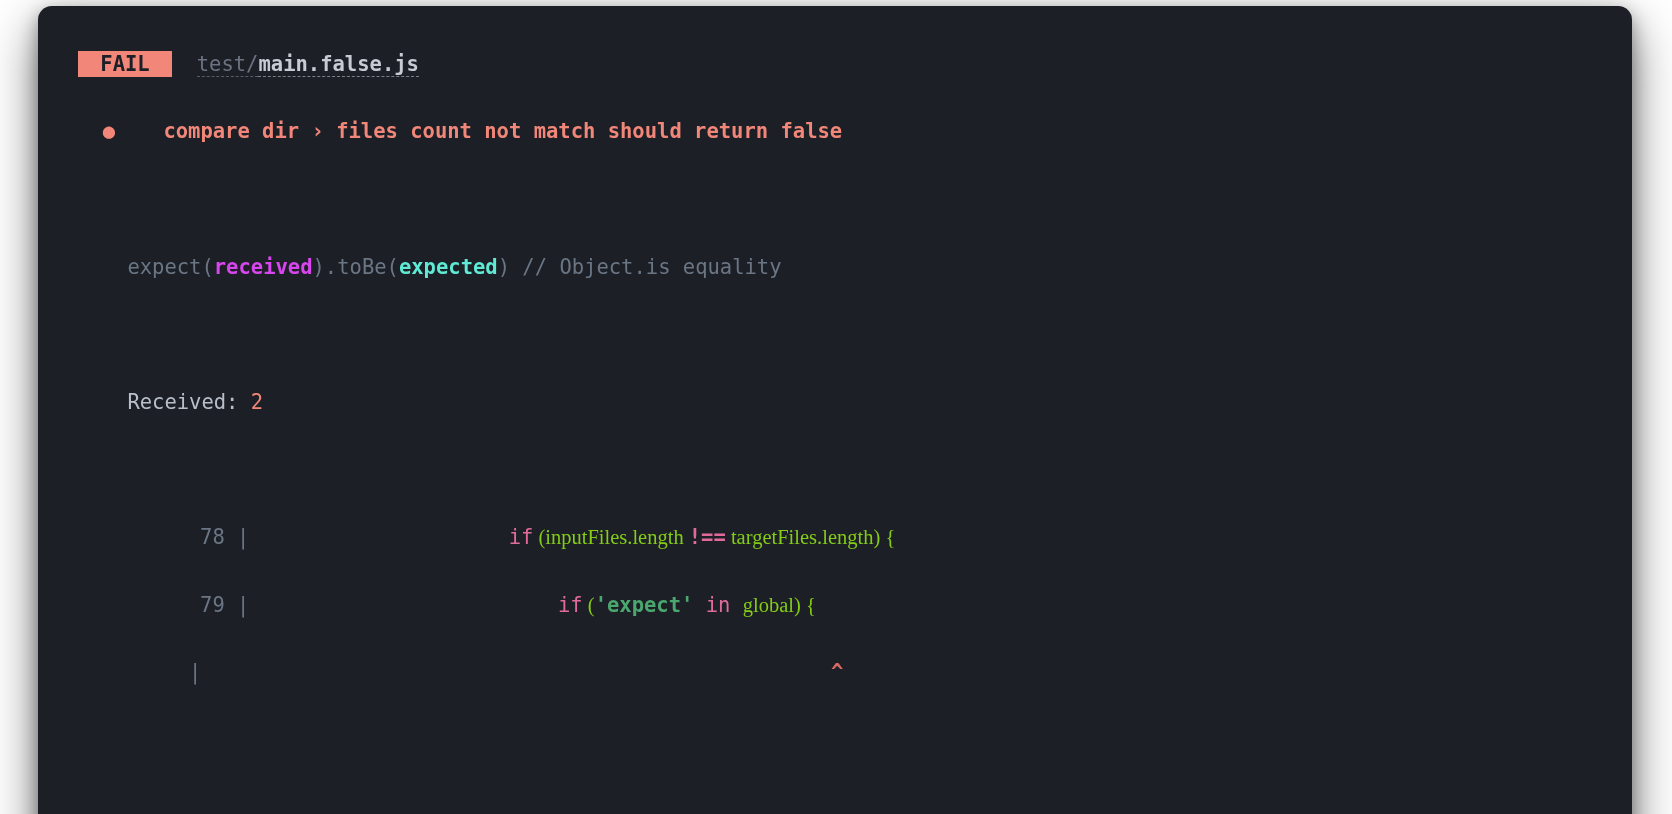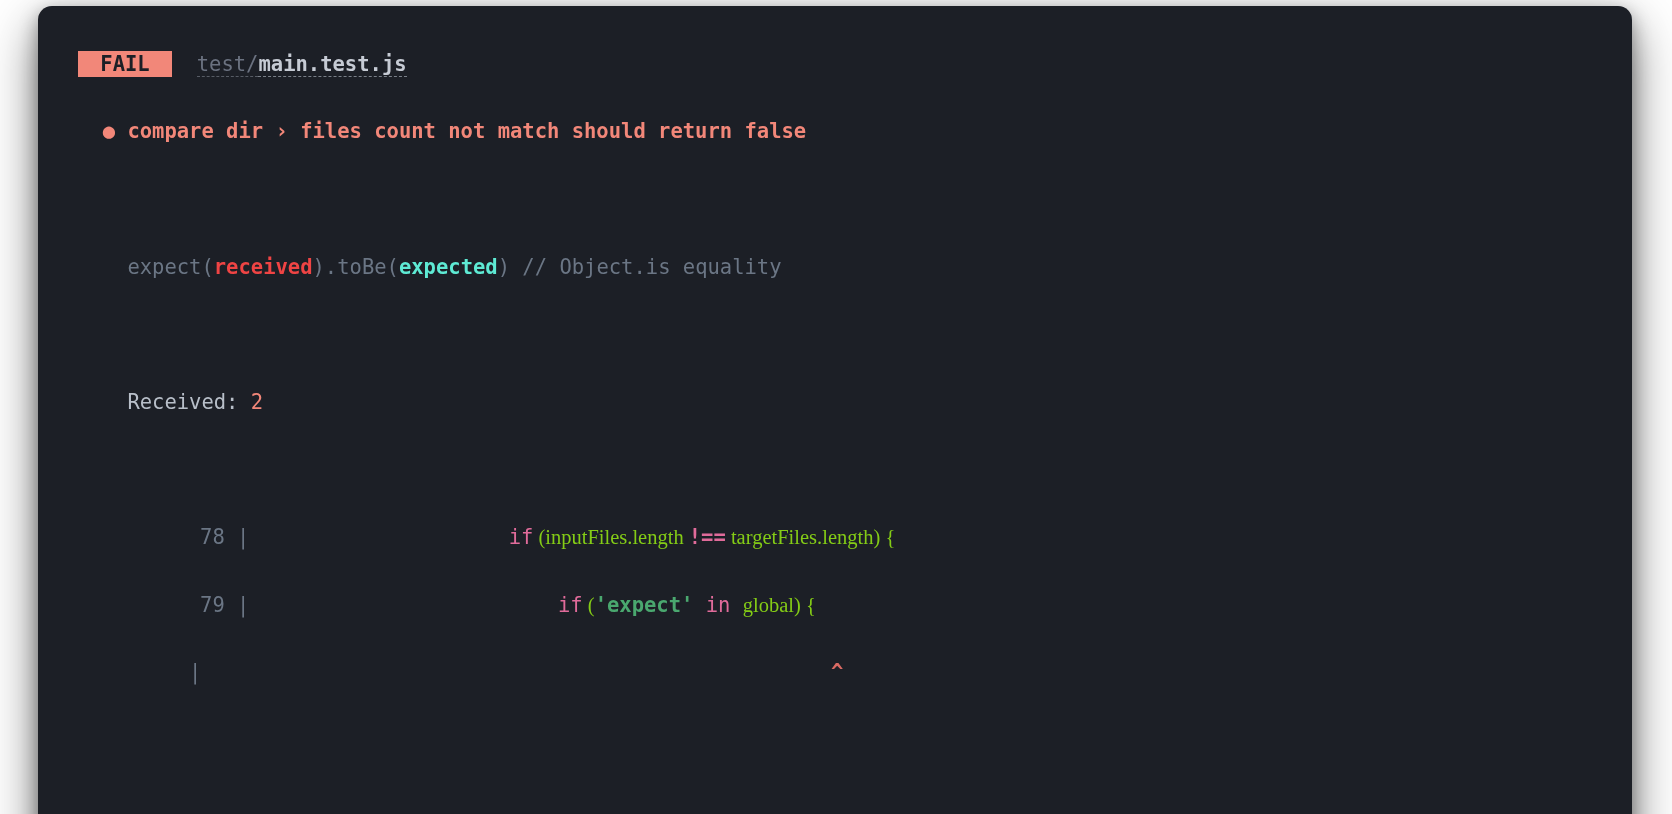--- a/index.html
+++ b/index.html
@@ -49,24 +49,25 @@
       color: #c6cbd4;
       font-weight: 700;
       border-bottom: 1px dashed #7a8089;
     }
     
     .bullet { color: #f28779; }
     
     .test-title {
       color: #f28779;
       font-weight: 700;
+      margin-left: 36px;
     }
     
     .dim { color: #6b7685; }
-    .received { color: #ef4444; font-weight: 600; }
+    .received { color: #d946ef; font-weight: 600; }
     .expected { color: #5eead4; font-weight: 600; }
     .received-n { color: #f28779; }
     .expected-n { color: #49d18b; }
     
     .label { color: #b8bfc9; }
     
     .lineno { color: #6b7685; margin-left: 48px; }
     .pipe { color: #6b7685; }
     
     .kw-if { color: #e06b9a; }
@@ -76,21 +77,21 @@
     .txt { color: #84cc16; font-family: Liberation Serif, serif; }
     .str { color: #4aa86f; font-weight: 600; }
     
     .arrow { color: #d96a63; font-weight: 800; }
     .caret { color: #d96a63; font-weight: 800; }
   </style>
 </head>
 <body>
 
 <div class="terminal">
-<div><span class="fail-badge"> FAIL </span>  <span class="file-path-dir">test/</span><span class="file-path-name">main.test.js</span></div>
+<div><span class="fail-badge"> FAIL </span>  <span class="file-path-dir">test/</span><span class="file-path-name">main.false.js</span></div>
 <div>  <span class="bullet">●</span> <span class="test-title">compare dir › files count not match should return false</span></div>
 <div>&nbsp;</div>
 <div>    <span class="dim">expect(</span><span class="received">received</span><span class="dim">).</span><span class="dim">toBe</span><span class="dim">(</span><span class="expected">expected</span><span class="dim">)</span><span class="dim"> // Object.is equality</span></div>
 <div>&nbsp;</div>
 <div>    <span class="label">Received: </span><span class="received-n">2</span></div>
 <div>&nbsp;</div>
 <div>      <span class="lineno">78</span> <span class="pipe">|</span> <span>                    </span><span class="kw-if">if</span><span class="txt"> (inputFiles.length </span><span class="neq-op">!==</span><span class="txt"> targetFiles.length) {</span></div>
 <div>      <span class="lineno">79</span> <span class="pipe">|</span> <span>                        </span><span class="kw-if">if</span><span class="txt"> (</span><span class="str">'expect'</span><span class="kw-in"> in </span><span class="txt">global) {</span></div>
 <div>         <span class="pipe">|</span> <span>                                                  </span><span class="caret">^</span></div>
 

